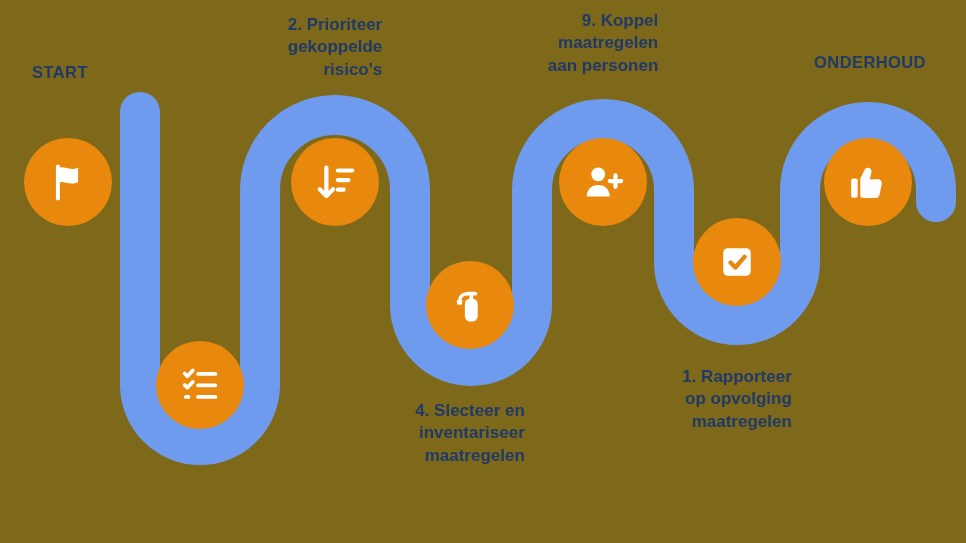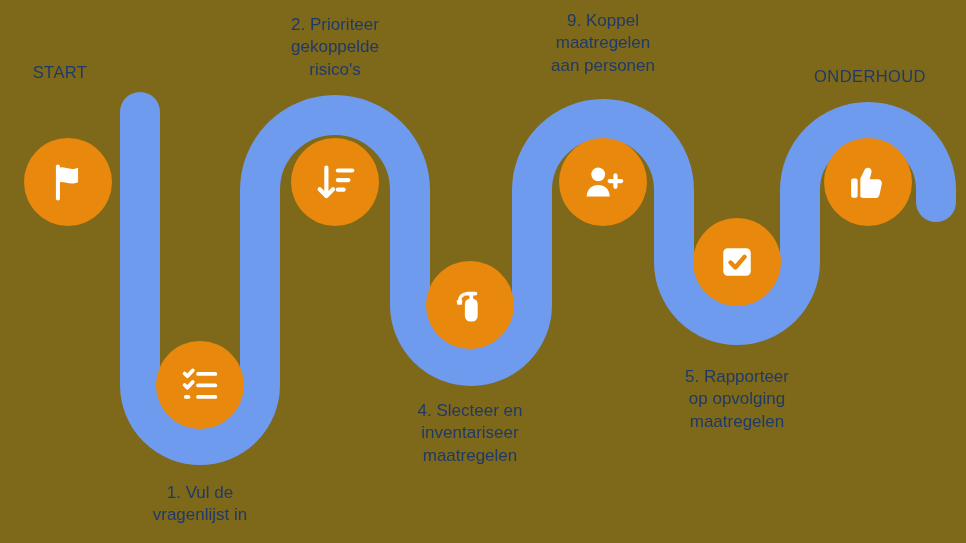--- a/index.html
+++ b/index.html
@@ -8,22 +8,22 @@
   .canvas { position:relative; width:966px; height:543px; background:var(--bg,#7e681a); overflow:hidden; }
   .path-svg { position:absolute; left:0; top:0; }
   .process-path { stroke:var(--path,#6f9bef); }
   .node {
     position:absolute; width:88px; height:88px; border-radius:50%;
     background:var(--node,#e8880c); display:flex; align-items:center; justify-content:center;
     transform:translate(-50%,-50%);
   }
   .label {
     position:absolute; transform:translateX(-50%);
-    color:var(--text,#1f3a68); font-weight:400; font-size:17px; line-height:1.32;
-    text-align:center; white-space:pre-line;
+    color:var(--text,#1f3a68); font-weight:700; font-size:17px; line-height:1.32;
+    text-align:right; white-space:pre-line;
   }
   .label.caps { font-size:16.5px; letter-spacing:0.4px; }
   .icon-stroke { stroke:#fff; fill:none; stroke-linecap:round; stroke-linejoin:round; }
   .icon-fill { fill:#fff; }
   .check-stroke { stroke:var(--node,#e8880c); fill:none; stroke-linecap:round; stroke-linejoin:round; }
 </style>
 </head>
 <body>
 
 <div class="canvas">
@@ -100,34 +100,32 @@
 
   <div class="node" style="left:868px; top:182px">
     <svg viewBox="0 0 24 24" width="46" height="46">
       <rect class="icon-fill" x="3.2" y="10.2" width="3.4" height="10" rx="1"></rect>
       <path class="icon-fill" d="M8 19.8 c0.6 0.4 1.4 0.6 2.2 0.6 h5.6 c1.1 0 2 -0.8 2.2 -1.8 l1.2 -5.6 c0.3 -1.3 -0.7 -2.5 -2 -2.5 h-4.3 l0.9 -3.5 c0.3 -1.1 -0.4 -2.2 -1.5 -2.4 c-0.8 -0.2 -1.6 0.2 -2 0.9 L8 10.2 Z"></path>
     </svg>
   </div>
 
   <div class="label caps" style="left:60px; top:62px">START</div>
 
-  <div class="label" style="left:200px; top:482px">1. Vul de
-vragenlijst in</div>
 
   <div class="label" style="left:335px; top:14px">2. Prioriteer
 gekoppelde
 risico's</div>
 
   <div class="label" style="left:470px; top:400px">4. Slecteer en
 inventariseer
 maatregelen</div>
 
   <div class="label" style="left:603px; top:10px">9. Koppel
 maatregelen
 aan personen</div>
 
-  <div class="label" style="left:737px; top:366px">5. Rapporteer
+  <div class="label" style="left:737px; top:366px">1. Rapporteer
 op opvolging
 maatregelen</div>
 
-  <div class="label caps" style="left:870px; top:66px">ONDERHOUD</div>
+  <div class="label caps" style="left:870px; top:52px">ONDERHOUD</div>
 
 </div>
 
 </body></html>

